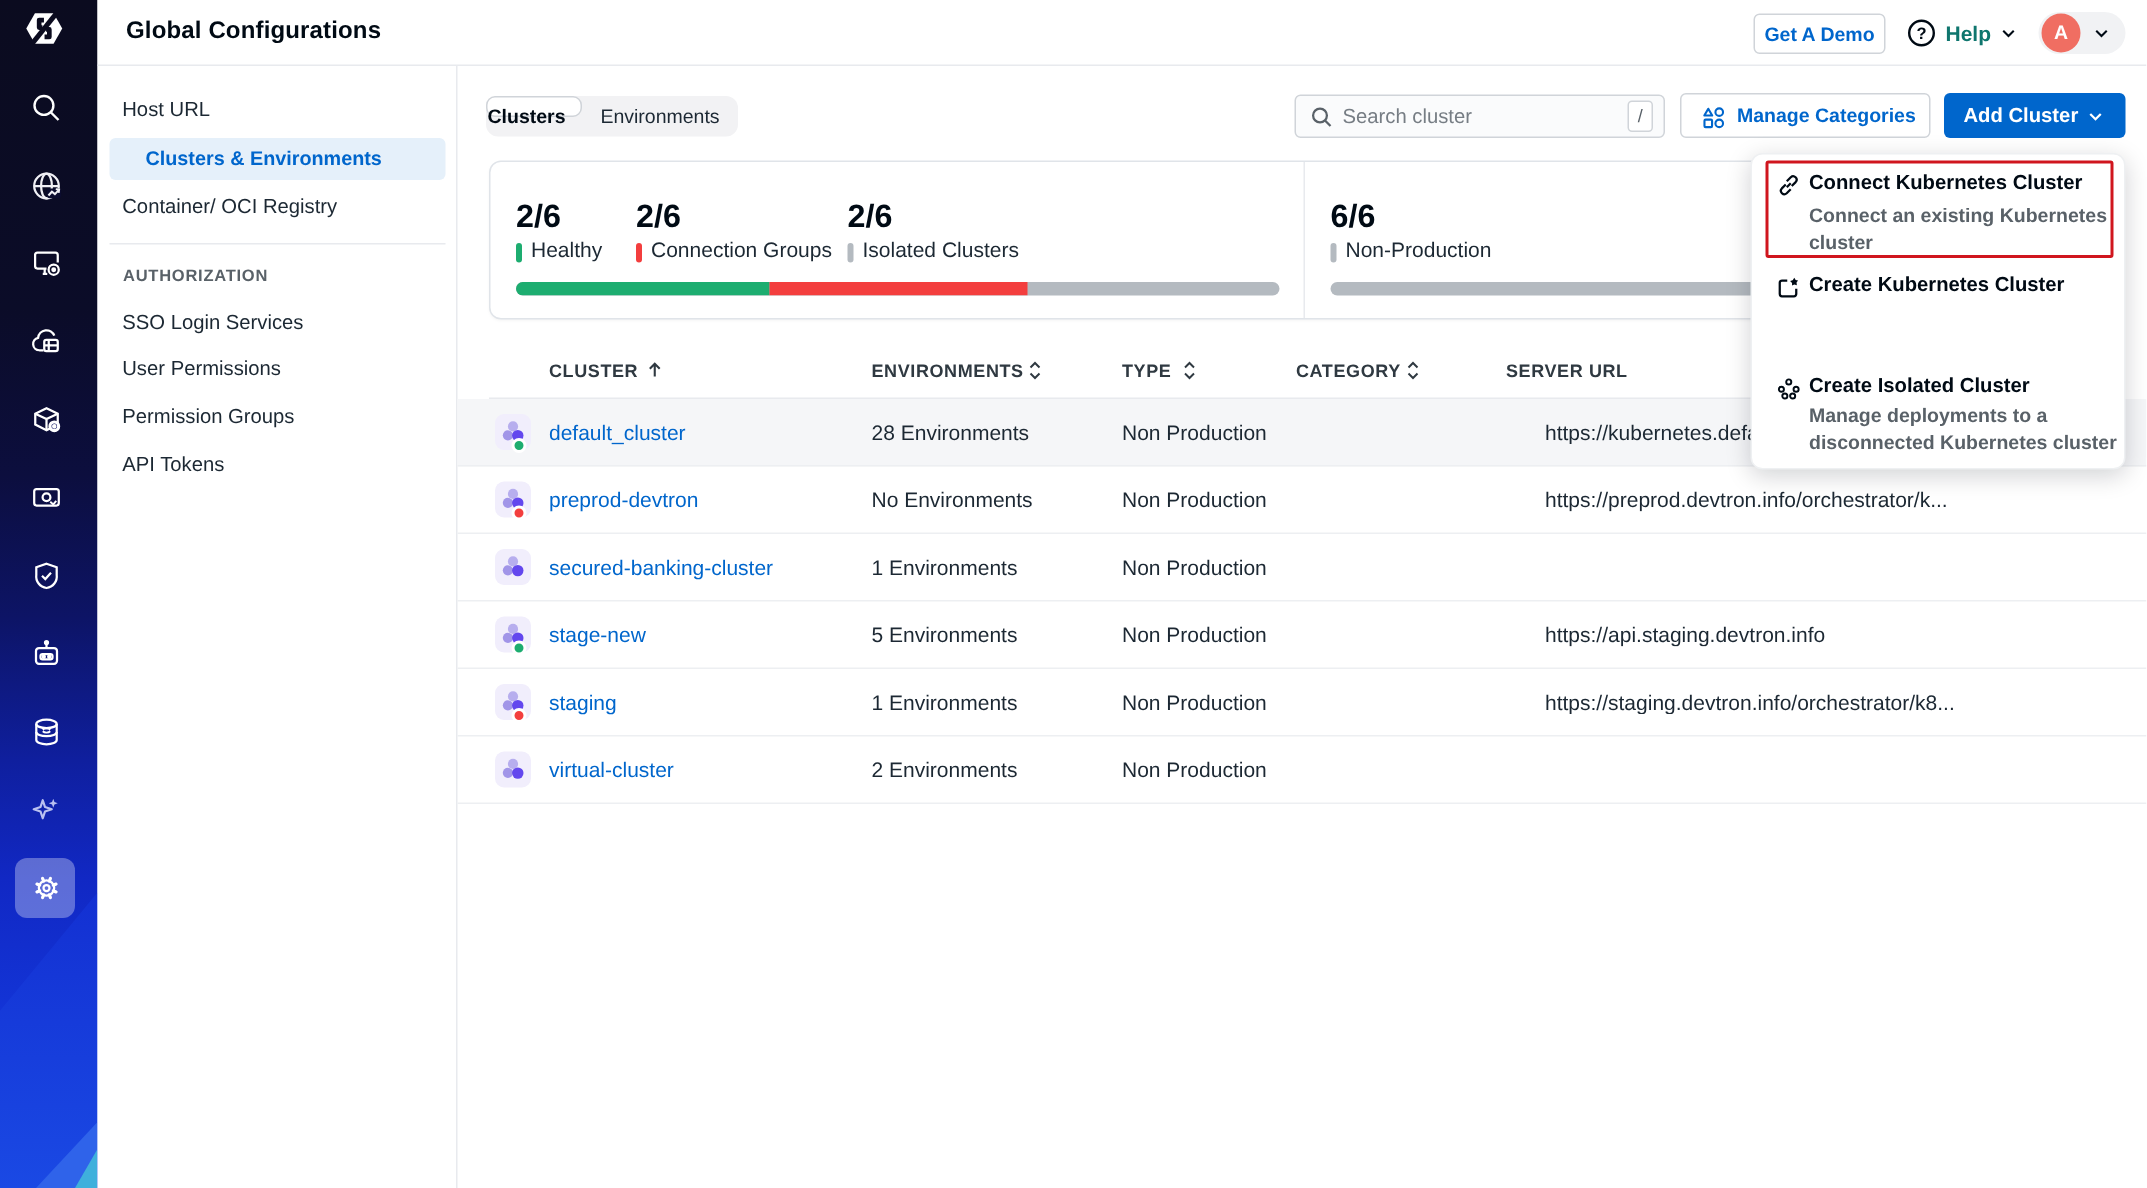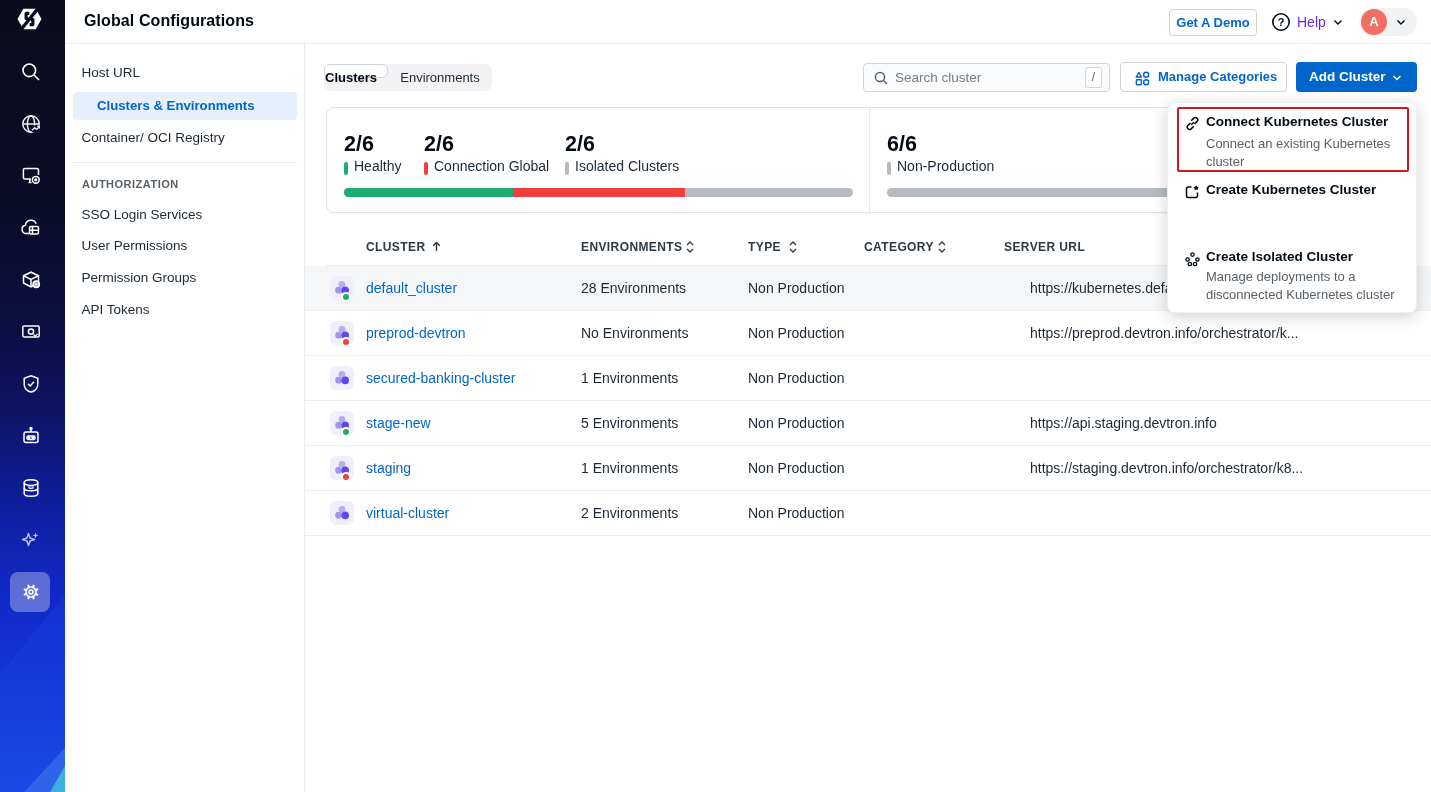--- a/index.html
+++ b/index.html
@@ -19,21 +19,21 @@
     background:#3fb0dc; clip-path:polygon(100% 0,100% 100%,0 100%); }
   .icon { position:absolute; left:30.5px; transform:translateX(-50%); }
   .selbox { position:absolute; left:10px; top:572px; width:40px; height:40px; border-radius:8px; background:rgba(255,255,255,0.32); }
 
   
   #topbar { position:absolute; left:65px; top:0; width:1366px; height:44px; background:#fff; border-bottom:1px solid #e8eaee; }
   #title { position:absolute; left:19px; top:12px; font-size:16px; font-weight:700; color:#000a14; letter-spacing:0.1px; }
   .btn-demo { position:absolute; left:1104px; top:9px; width:88px; height:27px; border:1px solid #d0d4d9; border-radius:4px;
     background:#fff; color:#0066cc; font-size:13px; font-weight:700; text-align:center; line-height:25px; }
   #help { position:absolute; left:1206px; top:11px; height:22px; display:flex; align-items:center; gap:6px; }
-  #help .txt { font-size:14px; font-weight:400; color:#6d28d9; }
+  #help .txt { font-size:14px; font-weight:700; color:#0f766e; }
   #avatar { position:absolute; left:1294px; top:8px; width:58px; height:28px; border-radius:14px; background:#f1f2f4; }
   #avatar .circ { position:absolute; left:2px; top:1px; width:26px; height:26px; border-radius:50%; background:#f06e62;
     color:#fff; font-size:13px; font-weight:700; text-align:center; line-height:26px; }
 
   
   #subnav { position:absolute; left:65px; top:44px; width:240px; height:748px; background:#fff; border-right:1px solid #e8eaee; }
   .nav-item { position:absolute; left:16.5px; width:208px; height:28px; line-height:28px; font-size:13.5px; color:#1c2833; }
   .nav-sel { position:absolute; left:8px; width:224px; height:28px; line-height:28px; border-radius:4px; background:#e5f0fa;
     color:#0066cc; font-weight:700; font-size:13.2px; padding-left:24px; }
   .nav-div { position:absolute; left:8px; top:118px; width:224px; height:1px; background:#e8eaee; }
@@ -75,21 +75,21 @@
   .cell.env { left:276px; } .cell.typ { left:443px; }
   .cell.url { left:725px; width:276px; white-space:nowrap; overflow:hidden; text-overflow:ellipsis; }
   .dot { position:absolute; left:36px; top:26px; width:10px; height:10px; border-radius:50%; border:2px solid #fff; }
   .dot.g { background:#1dad70; } .dot.r { background:#f33e3e; }
 
   
   #menu { position:absolute; left:1167px; top:102px; width:250px; height:211px; background:#fff; border-radius:8px;
     border:1px solid #eef0f2; box-shadow:0 4px 16px rgba(0,10,20,0.18); z-index:50; }
   #menu .hl { position:absolute; left:9px; top:3.5px; width:232px; height:65px; border:2.5px solid #d0161e; border-radius:2px; }
   .mi-t { position:absolute; left:38px; font-size:13.5px; font-weight:700; color:#000a14; }
-  .mi-d { position:absolute; left:38px; font-size:13px; color:#596168; line-height:18px; }
+  .mi-d { position:absolute; left:38px; font-size:13px; color:#596168; line-height:18px;font-weight:bold; }
   .mi-i { position:absolute; left:17px; }
 </style>
 </head>
 <body>
 
 <div id="sidebar">
   <div class="tri1"></div>
     <div class="tri2"></div>
     <div class="tri3"></div>
   <div class="selbox"></div>
@@ -241,21 +241,21 @@
     </svg>
 </div>
 
 <div id="card">
   <div class="vdiv"></div>
   <div class="num" style="left:17px">2/6</div>
   <div class="tick" style="left:17px;background:#1dad70"></div>
   <div class="lbl" style="left:27px">Healthy</div>
   <div class="num" style="left:97px">2/6</div>
   <div class="tick" style="left:97px;background:#f33e3e"></div>
-  <div class="lbl" style="left:107px">Connection Global</div>
+  <div class="lbl" style="left:107px">Connection Groups</div>
   <div class="num" style="left:238px">2/6</div>
   <div class="tick" style="left:238px;background:#b4bac0"></div>
   <div class="lbl" style="left:248px">Isolated Clusters</div>
   <div class="pbar" style="left:17px;width:509px">
       <div class="g"></div>
       <div class="r"></div>
     </div>
   <div class="num" style="left:560px">6/6</div>
   <div class="tick" style="left:560px;background:#b4bac0"></div>
   <div class="lbl" style="left:570px">Non-Production</div>

